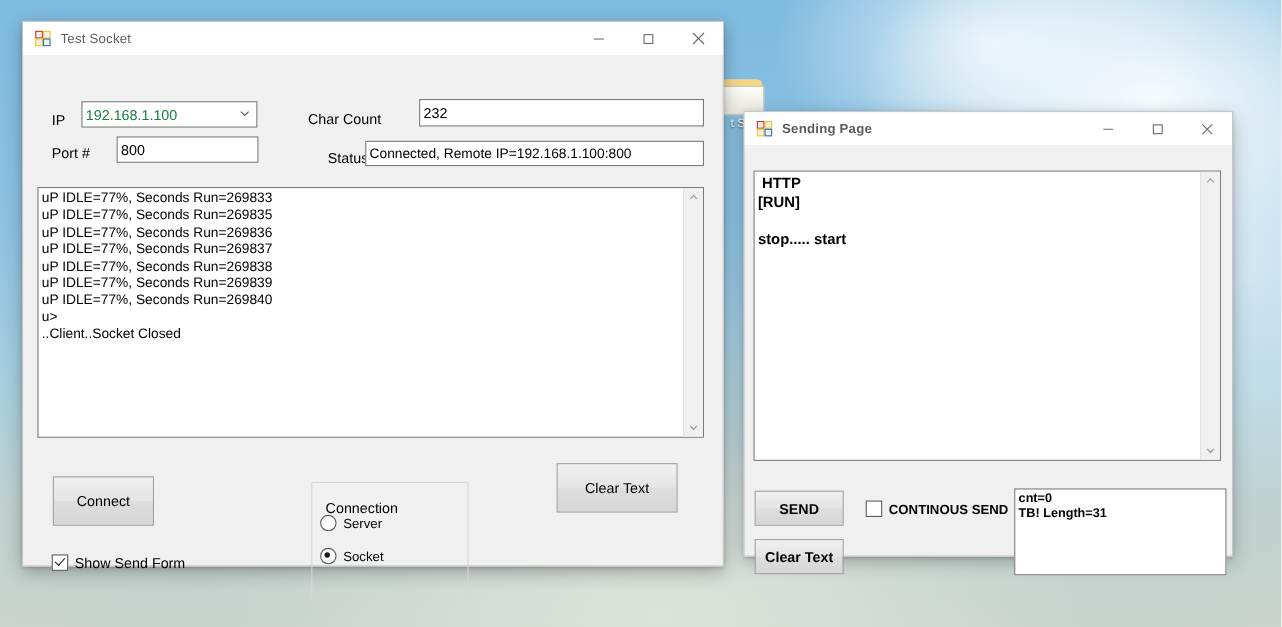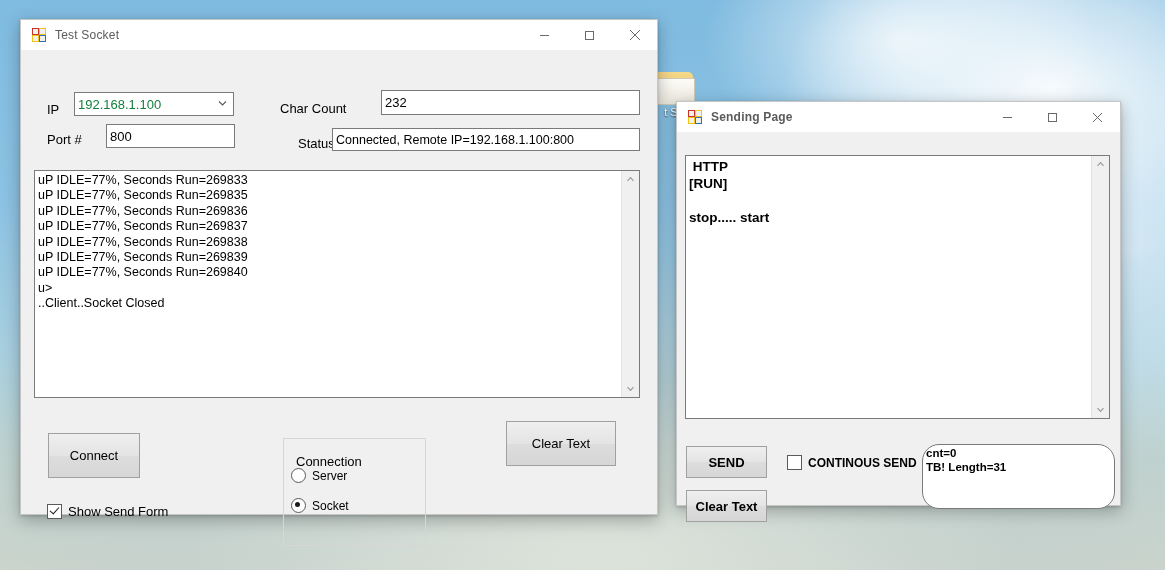--- a/index.html
+++ b/index.html
@@ -325,21 +325,21 @@
 
       <div class="btn" style="left:9px; top:314px; width:81px; height:32px;">SEND</div>
 
       <div class="check-row" style="left:110px; top:323px;">
         <span class="check-mark"></span>
         <span>CONTINOUS SEND</span>
       </div>
 
       <div class="btn" style="left:9px; top:358px; width:81px; height:32px;">Clear Text</div>
 
-      <div class="multiline" style="left:245px; top:312px; width:193px; height:65px;border-radius:17px;">
+      <div class="multiline" style="left:245px; top:312px; width:193px; height:79px;">
         <div class="ml-text" style="font-size:11.5px; line-height:13.5px;">cnt=0
 TB! Length=31</div>
       </div>
 
     </div>
   </div>
 
   <div class="window" style="left:20px; top:19px; width:636px; height:494px;">
     <div class="titlebar">
       <div class="title-icon">

